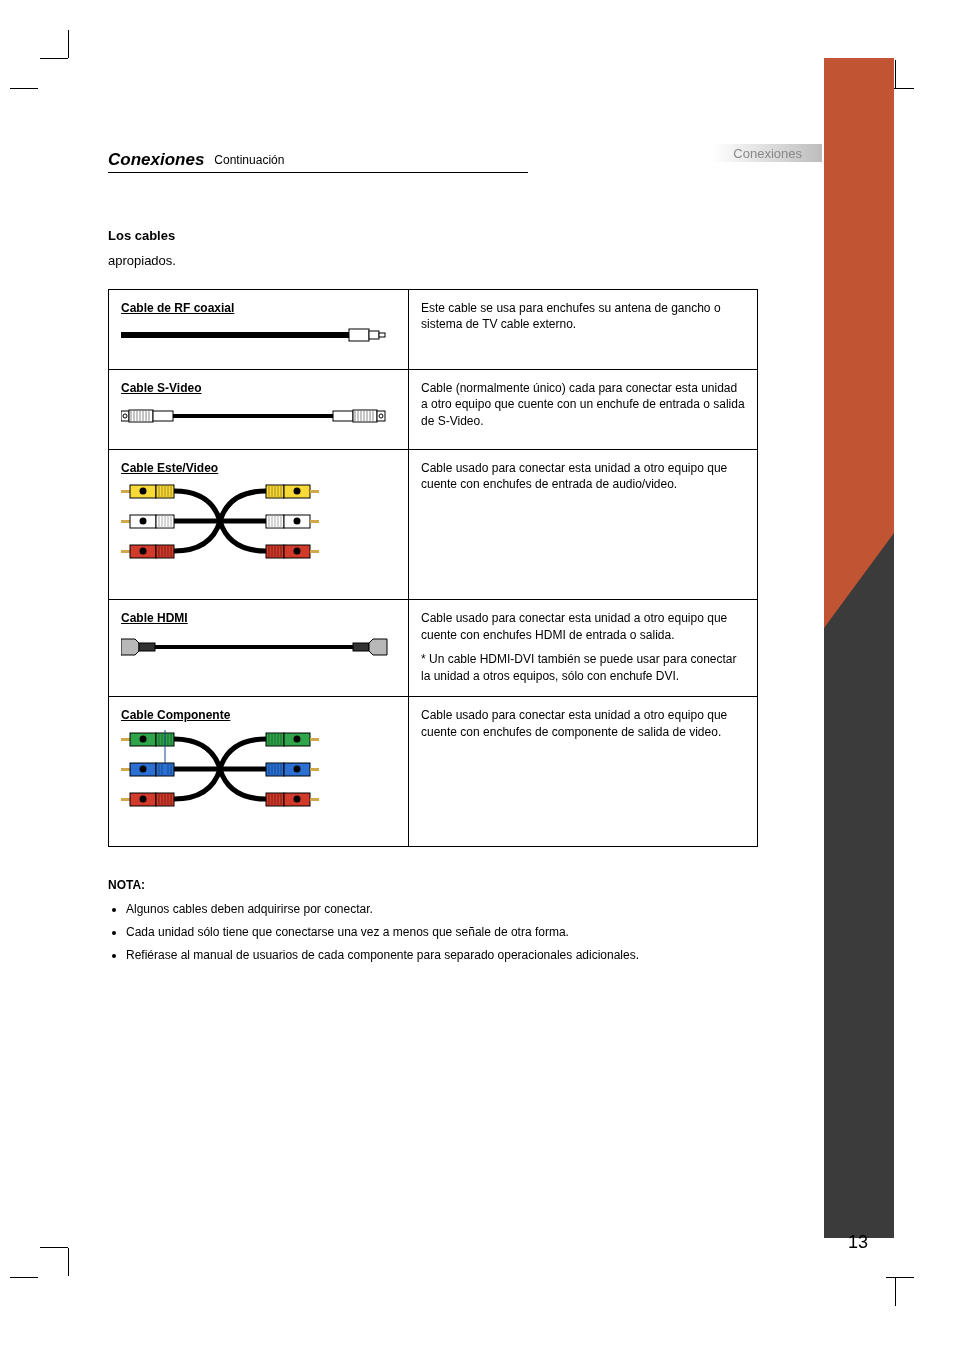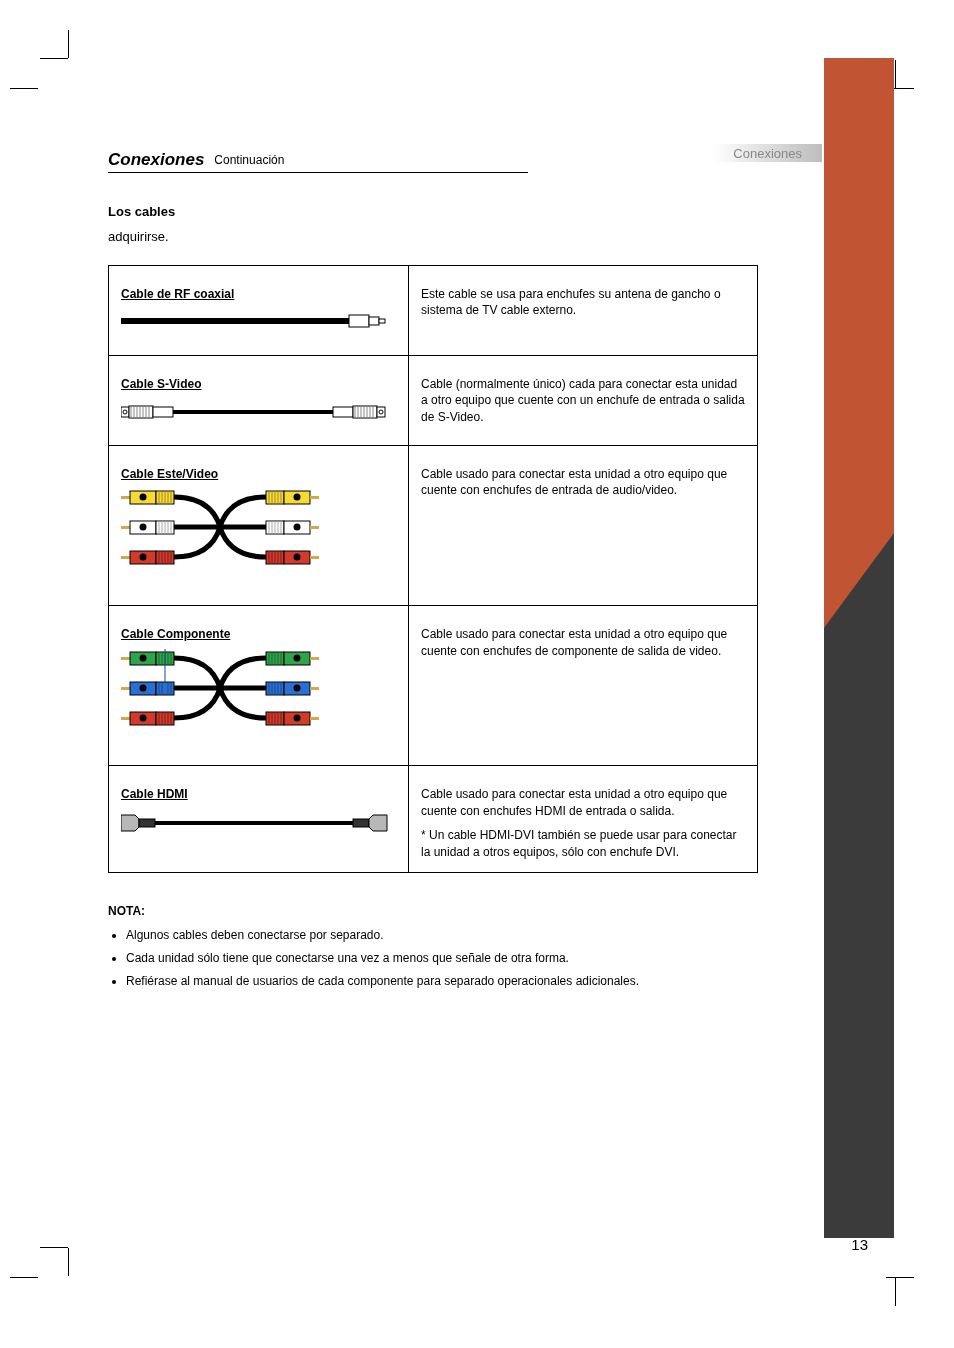--- a/index.html
+++ b/index.html
@@ -62,51 +62,51 @@
     }
     .right-label-bg {
       position: absolute;
       right: -24px;
       top: -6px;
       width: 110px;
       height: 18px;
       background: linear-gradient(to left, #bdbdbd, #ffffff);
     }
 
-    .intro { margin-top: 32px; font-size: 13px; line-height: 1.45; }
+    .intro { margin-top: 56px; font-size: 13px; line-height: 1.45; }
 
     table.cables {
       width: 650px;
       margin-top: 18px;
       border-collapse: collapse;
     }
     table.cables td {
       border: 1px solid #000;
       vertical-align: top;
-      padding: 20px 12px 12px 12px;
+      padding: 10px 12px 12px 12px;
       font-size: 12px;
       line-height: 1.38;
     }
     table.cables td.diagram { width: 300px; }
     .cable-title {
       font-size: 12px; font-weight: bold; text-decoration: underline; margin-bottom: 6px;
     }
     .svgwrap { width: 270px; }
 
     .notice {
       margin-top: 30px; font-size: 12px; line-height: 1.45;
     }
     .notice b { font-weight: bold; }
     .notice li { margin-left: 18px; margin-top: 6px; }
 
     .page-num {
       position: absolute;
       right: 86px;
       bottom: 95px;
-      font-size: 15px;
+      font-size: 18px;
     }
   </style>
 </head>
 <body>
 
 <div class="crop-mark crop-h" style="left:40px; top:58px;"></div>
 <div class="crop-mark crop-v" style="left:68px; top:30px;"></div>
 <div class="crop-mark crop-h" style="right:40px; top:88px;"></div>
 <div class="crop-mark crop-v" style="right:58px; top:60px;"></div>
 <div class="crop-mark crop-h" style="left:10px; top:88px;"></div>
@@ -127,21 +127,21 @@
   <div class="right-label-bg"></div>
   <div class="right-label">Conexiones</div>
 
   <div class="header-line">
     <span class="header-title">Conexiones</span>
     <span class="header-sub">Continuación</span>
   </div>
 
   <div class="intro">
     <div style="font-weight:bold; margin-bottom:6px;">Los cables</div>
-    <div>adquirirse.</div>
+    <div>apropiados.</div>
   </div>
 
   <table class="cables">
 
     <tbody>
         <tr>
       <td class="diagram">
         <div class="cable-title">Cable de RF coaxial</div>
         <svg class="svgwrap" height="30">
           <rect x="0" y="10" width="228" height="6" fill="#000"></rect>
@@ -275,20 +275,38 @@
           <path d="M53 9 Q 90 9 99 39 Q 108 9 145 9" fill="none" stroke="#000" stroke-width="5"></path>
           <path d="M53 39 L 145 39" fill="none" stroke="#000" stroke-width="5"></path>
           <path d="M53 69 Q 90 69 99 39 Q 108 69 145 69" fill="none" stroke="#000" stroke-width="5"></path>
         </svg>
       </td>
       <td>Cable usado para conectar esta unidad a otro equipo que cuente con enchufes de entrada de audio/video.</td>
     </tr>
 
     <tr>
       <td class="diagram">
+        <div class="cable-title">Cable HDMI</div>
+        <svg class="svgwrap" height="30">
+          <path d="M0 6 L14 6 L18 10 L18 18 L14 22 L0 22 Z" fill="#b8b8b8" stroke="#000"></path>
+          <rect x="18" y="10" width="16" height="8" fill="#333" stroke="#000"></rect>
+          <rect x="34" y="12" width="198" height="4" fill="#000"></rect>
+          <rect x="232" y="10" width="16" height="8" fill="#333" stroke="#000"></rect>
+          <path d="M266 6 L252 6 L248 10 L248 18 L252 22 L266 22 Z" fill="#b8b8b8" stroke="#000"></path>
+        </svg>
+      </td>
+      <td>
+        <div>Cable usado para conectar esta unidad a otro equipo que cuente con enchufes HDMI de entrada o salida.</div>
+        <div style="height:8px"></div>
+        <div>* Un cable HDMI-DVI también se puede usar para conectar la unidad a otros equipos, sólo con enchufe DVI.</div>
+      </td>
+    </tr>
+
+    <tr>
+      <td class="diagram">
         <div class="cable-title">Cable Componente</div>
         <svg class="svgwrap" height="100">
           <g>
           <rect x="0" y="8" width="9" height="3" fill="#cfa94a"></rect>
           <rect x="9" y="3" width="26" height="13" fill="#2fa44a" stroke="#000"></rect>
           <circle cx="22" cy="9" r="3.5" fill="#000"></circle>
           <rect x="35" y="3" width="18" height="13" fill="#2fa44a" stroke="#000"></rect>
           <g stroke="#1a6b2d">
                   <line x1="38" y1="3" x2="38" y2="16"></line>
                   <line x1="41" y1="3" x2="41" y2="16"></line>
@@ -362,45 +380,27 @@
           <circle cx="176" cy="69" r="3.5" fill="#000"></circle>
           <rect x="189" y="68" width="9" height="3" fill="#cfa94a"></rect>
           </g>
           <path d="M53 9 Q 90 9 99 39 Q 108 9 145 9" fill="none" stroke="#000" stroke-width="5"></path>
           <path d="M53 39 L 145 39" fill="none" stroke="#000" stroke-width="5"></path>
           <path d="M53 69 Q 90 69 99 39 Q 108 69 145 69" fill="none" stroke="#000" stroke-width="5"></path>
         </svg>
       </td>
       <td>Cable usado para conectar esta unidad a otro equipo que cuente con enchufes de componente de salida de video.</td>
     </tr>
-
-    <tr>
-      <td class="diagram">
-        <div class="cable-title">Cable HDMI</div>
-        <svg class="svgwrap" height="30">
-          <path d="M0 6 L14 6 L18 10 L18 18 L14 22 L0 22 Z" fill="#b8b8b8" stroke="#000"></path>
-          <rect x="18" y="10" width="16" height="8" fill="#333" stroke="#000"></rect>
-          <rect x="34" y="12" width="198" height="4" fill="#000"></rect>
-          <rect x="232" y="10" width="16" height="8" fill="#333" stroke="#000"></rect>
-          <path d="M266 6 L252 6 L248 10 L248 18 L252 22 L266 22 Z" fill="#b8b8b8" stroke="#000"></path>
-        </svg>
-      </td>
-      <td>
-        <div>Cable usado para conectar esta unidad a otro equipo que cuente con enchufes HDMI de entrada o salida.</div>
-        <div style="height:8px"></div>
-        <div>* Un cable HDMI-DVI también se puede usar para conectar la unidad a otros equipos, sólo con enchufe DVI.</div>
-      </td>
-    </tr>
   </tbody>
     </table>
 
   <div class="notice">
     <b>NOTA:</b>
     <ul>
-      <li>Algunos cables deben conectarse por separado.</li>
+      <li>Algunos cables deben adquirirse por conectar.</li>
       <li>Cada unidad sólo tiene que conectarse una vez a menos que señale de otra forma.</li>
       <li>Refiérase al manual de usuarios de cada componente para separado operacionales adicionales.</li>
     </ul>
   </div>
 
 </div>
 
 <div class="page-num">13</div>
 
 </body></html>

